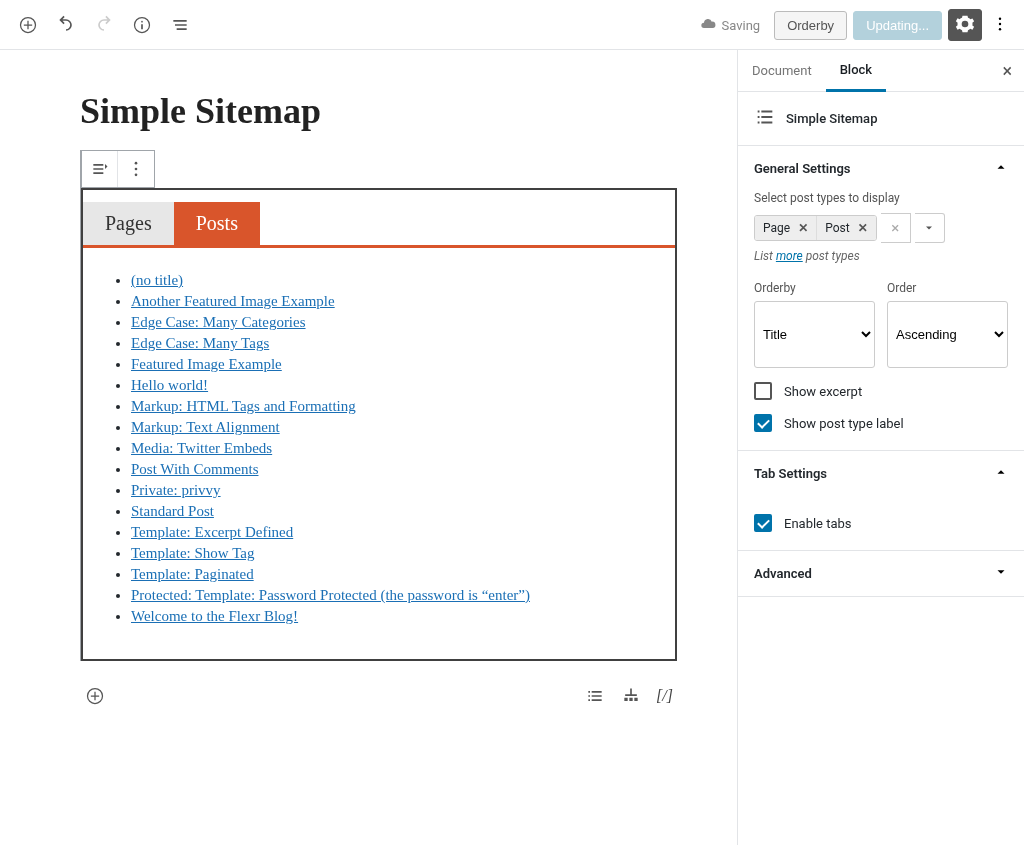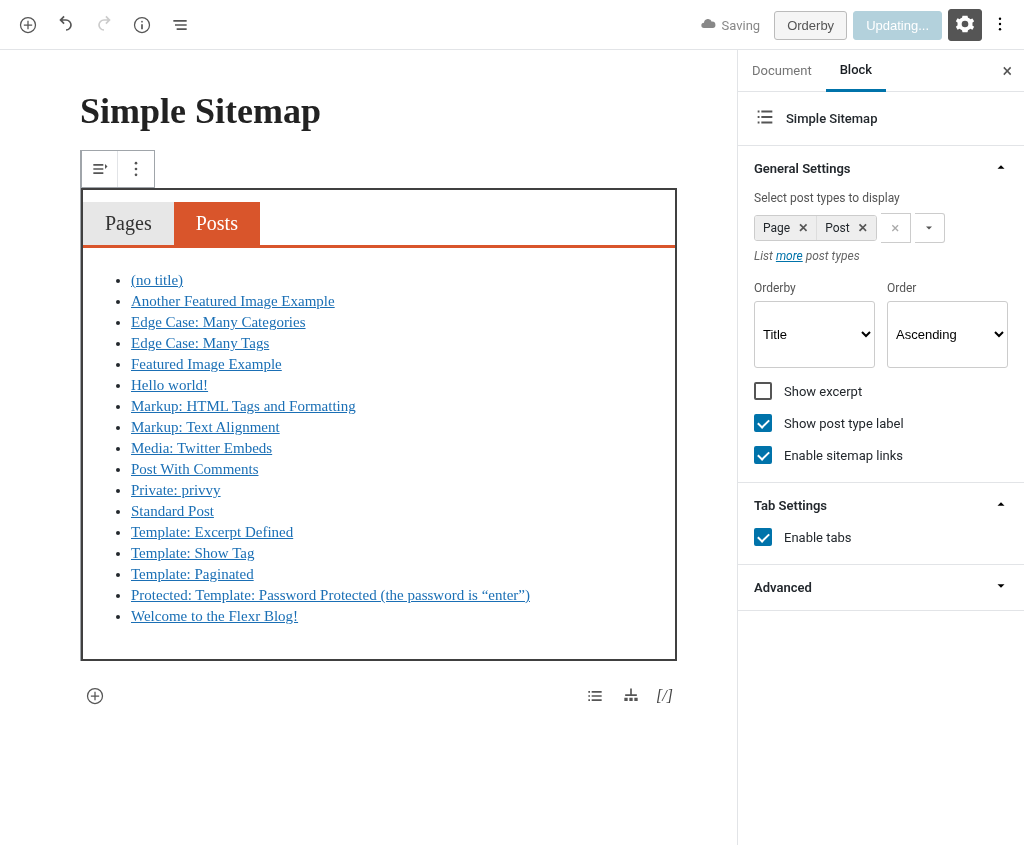--- a/index.html
+++ b/index.html
@@ -300,38 +300,34 @@
         </div>
 
         <div class="check-row">
           <div class="check-box"></div>
           <span>Show excerpt</span>
         </div>
         <div class="check-row">
           <div class="check-box checked"></div>
           <span>Show post type label</span>
         </div>
-        <div class="check-row">
-          <div class="check-box checked"></div>
-          <span>Enable sitemap links</span>
-        </div>
       </div>
     </div>
 
     <div class="panel">
       <div class="panel-head">
         <span>Tab Settings</span>
         <span>
           <svg class="chev" viewBox="0 0 24 24">
               <path d="M6 15l6-6 6 6z"></path>
             </svg>
         </span>
       </div>
       <div class="panel-body">
-        <div class="check-row" style="margin-top:0">
+        <div class="check-row" style="margin-top:18px">
           <div class="check-box checked"></div>
           <span>Enable tabs</span>
         </div>
       </div>
     </div>
 
 
     <div class="panel">
       <div class="panel-head">
         <span>Advanced</span>

